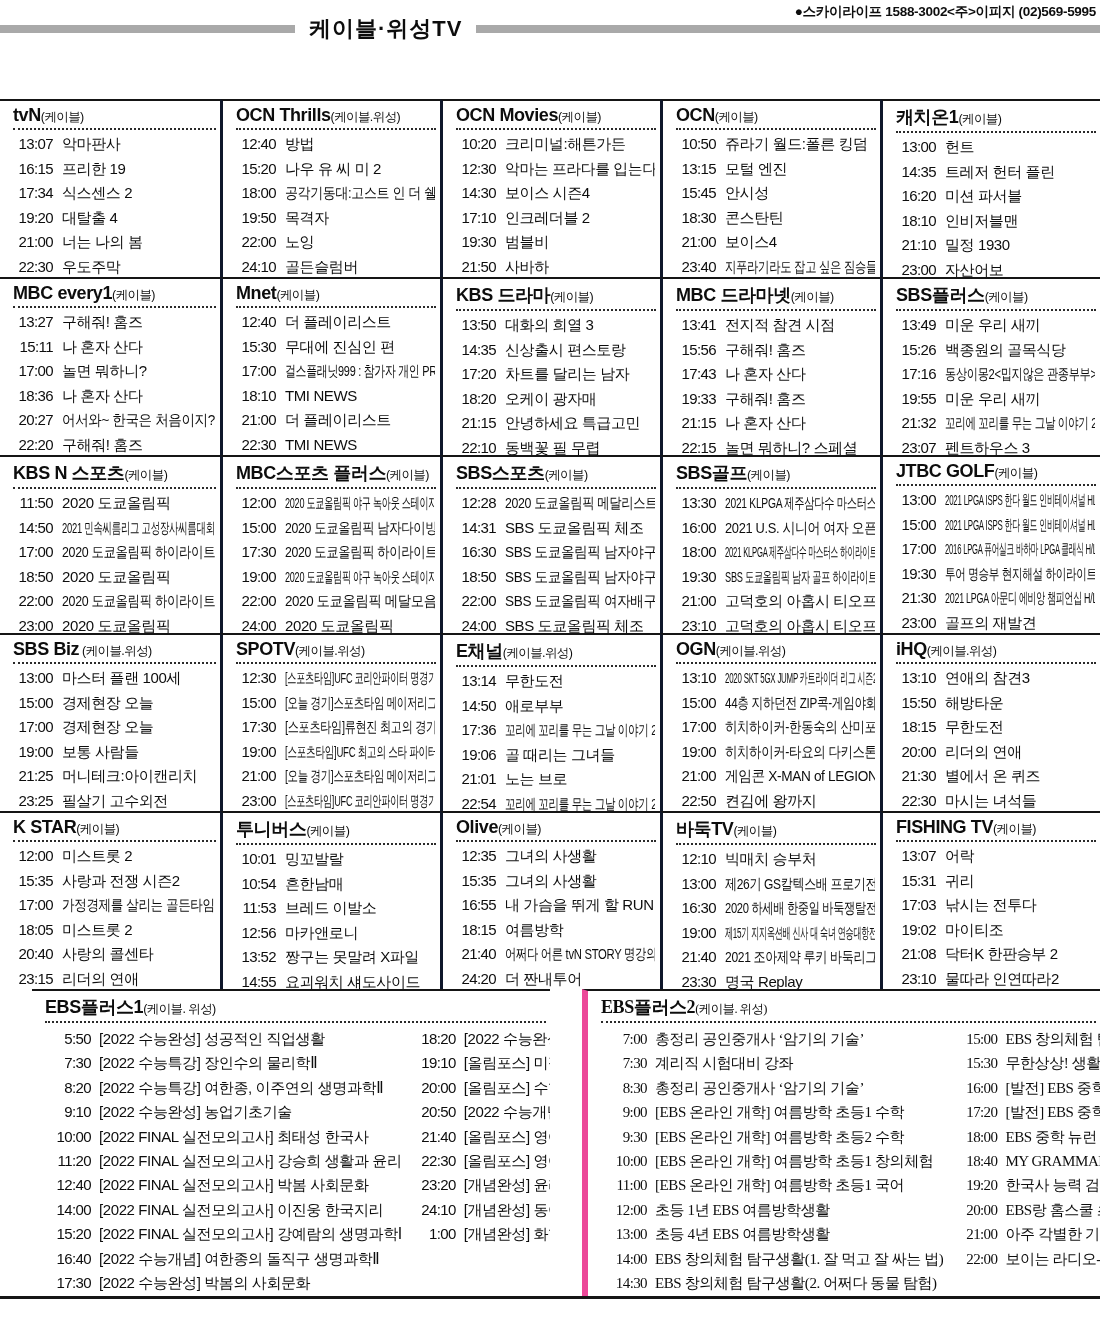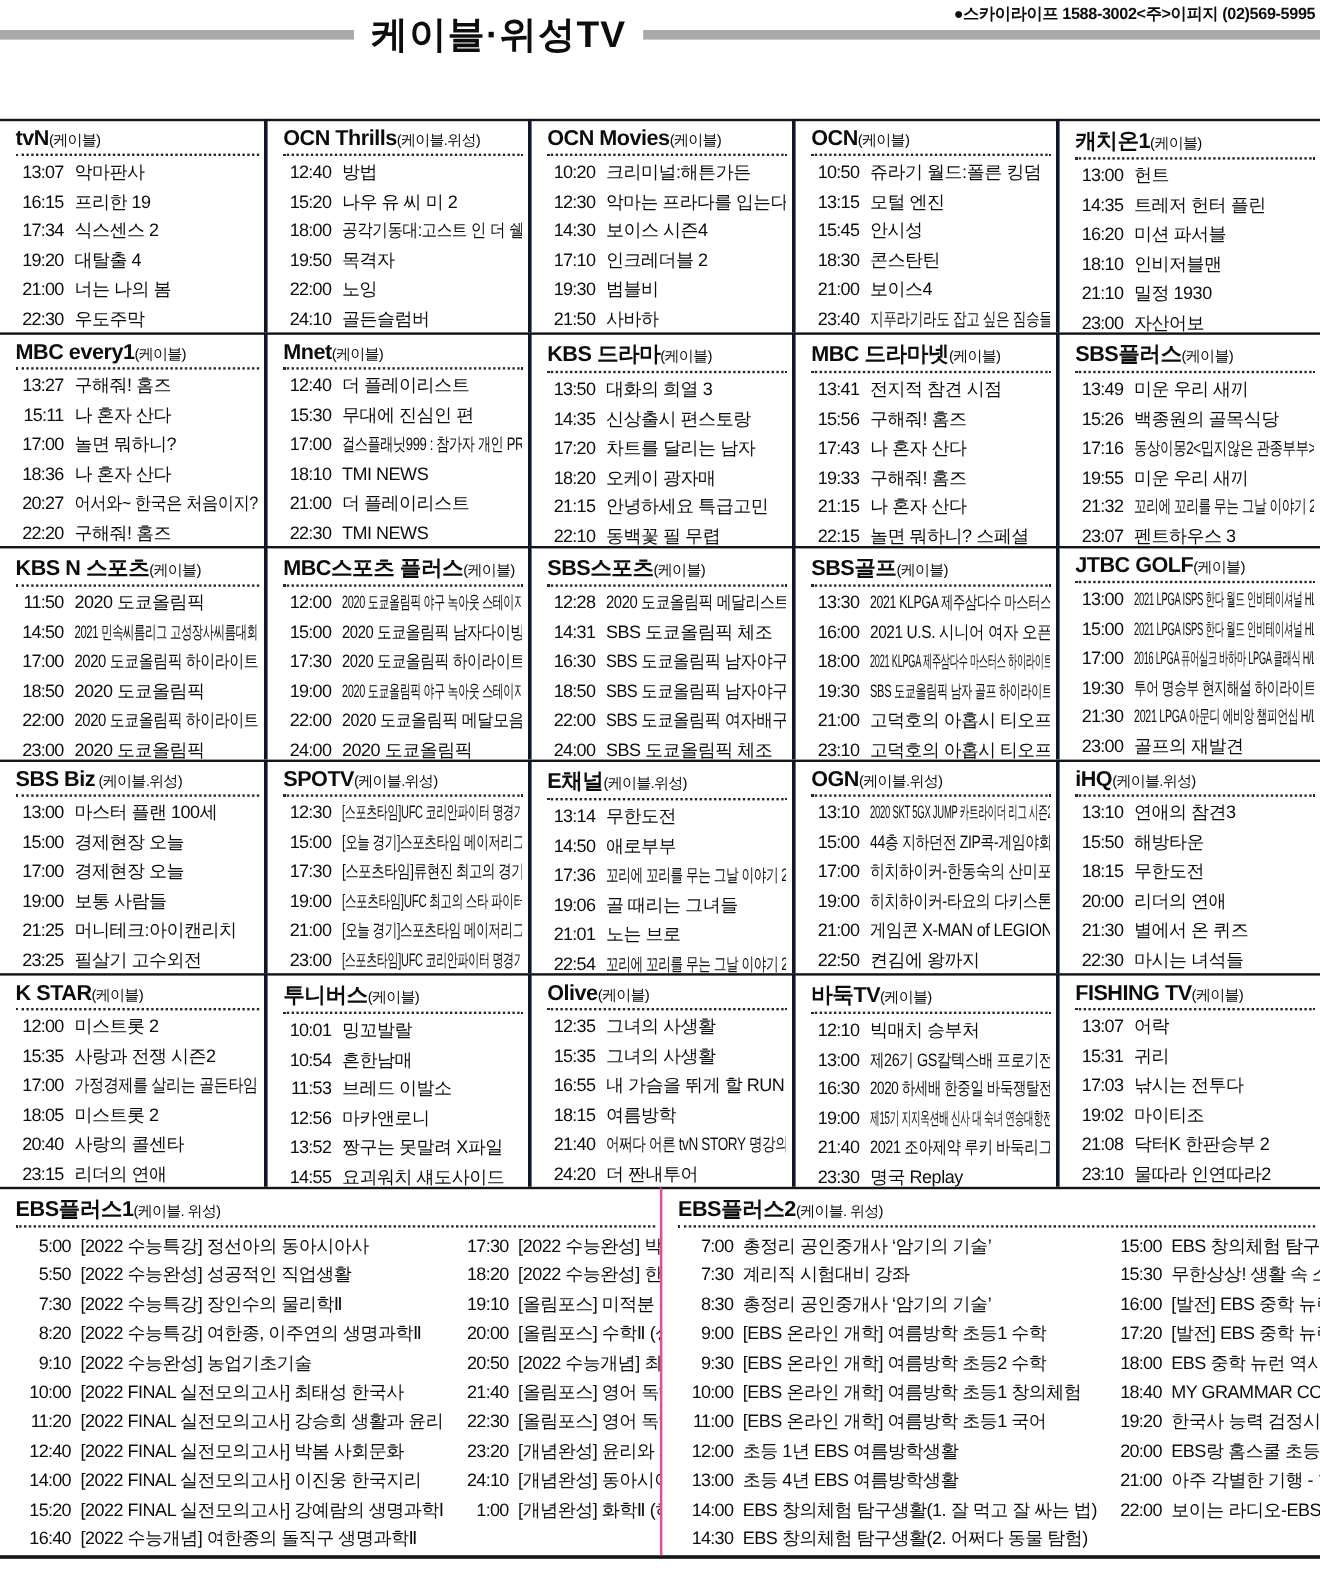--- a/index.html
+++ b/index.html
@@ -21,21 +21,21 @@
     white-space:nowrap;
   }
   .title-row{
     position:absolute;top:12px;left:0;right:0;
     display:flex;align-items:center;
   }
   .bar{height:8px;background:#a9a9a9;}
   .bar-left{width:295px;flex:none;}
   .bar-right{flex:1;}
   .title{
-    margin:0 14px;font-size:31px;font-weight:700;
+    margin:0 14px;font-size:22px;font-weight:700;
     letter-spacing:1px;white-space:nowrap;line-height:34px;
   }
   
   .grid{
     display:grid;
     grid-template-columns:repeat(5,1fr);
   }
   .channel{
     border-top:2px solid #151515;
     padding:0 5px 5px 13px;
@@ -69,22 +69,23 @@
     display:grid;
     grid-template-columns:1fr 1fr;
     border-bottom:3px solid #151515;
   }
   .ebs-block{
     border-top:2px solid #151515;
     padding:0 5px 6px 13px;
     height:307px;
     box-sizing:border-box;
     overflow:hidden;
+    margin-left:32px;
   }
-  .ebs-block.vline{border-left:2px solid #ec4899;}
+  .ebs-block.vline{border-left:6px solid #ec4899;font-family:Liberation Serif, serif;}
   .ebs-list{
     list-style:none;margin:4px 0 0 0;padding:0;
     display:grid;
     grid-template-columns:1fr 1fr;
     grid-template-rows:repeat(11,24.4px);
     grid-auto-flow:column;
     column-gap:8px;
   }
   .ebs-list .prog{line-height:24.4px;}
   .ebs-list .prog-time{width:46px;}
@@ -1029,24 +1030,20 @@
 </ul>
   </div>
 </div>
 
   <div class="ebs-wrap" id="ebs-wrap">
   <div class="ebs-block">
     <div class="ch-head">
       <span class="ch-name">EBS플러스1</span><span class="ch-tag">(케이블. 위성)</span>
     </div>
     <ul class="ebs-list">
-  <li class="prog">
-    <span class="prog-time">5:00</span>
-    <span class="prog-title-clip"><span class="prog-title">[2022 수능특강] 정선아의 동아시아사</span></span>
-  </li>
 
   <li class="prog">
     <span class="prog-time">5:50</span>
     <span class="prog-title-clip"><span class="prog-title">[2022 수능완성] 성공적인 직업생활</span></span>
   </li>
 
 
   <li class="prog">
     <span class="prog-time">7:30</span>
     <span class="prog-title-clip"><span class="prog-title">[2022 수능특강] 장인수의 물리학Ⅱ</span></span>

